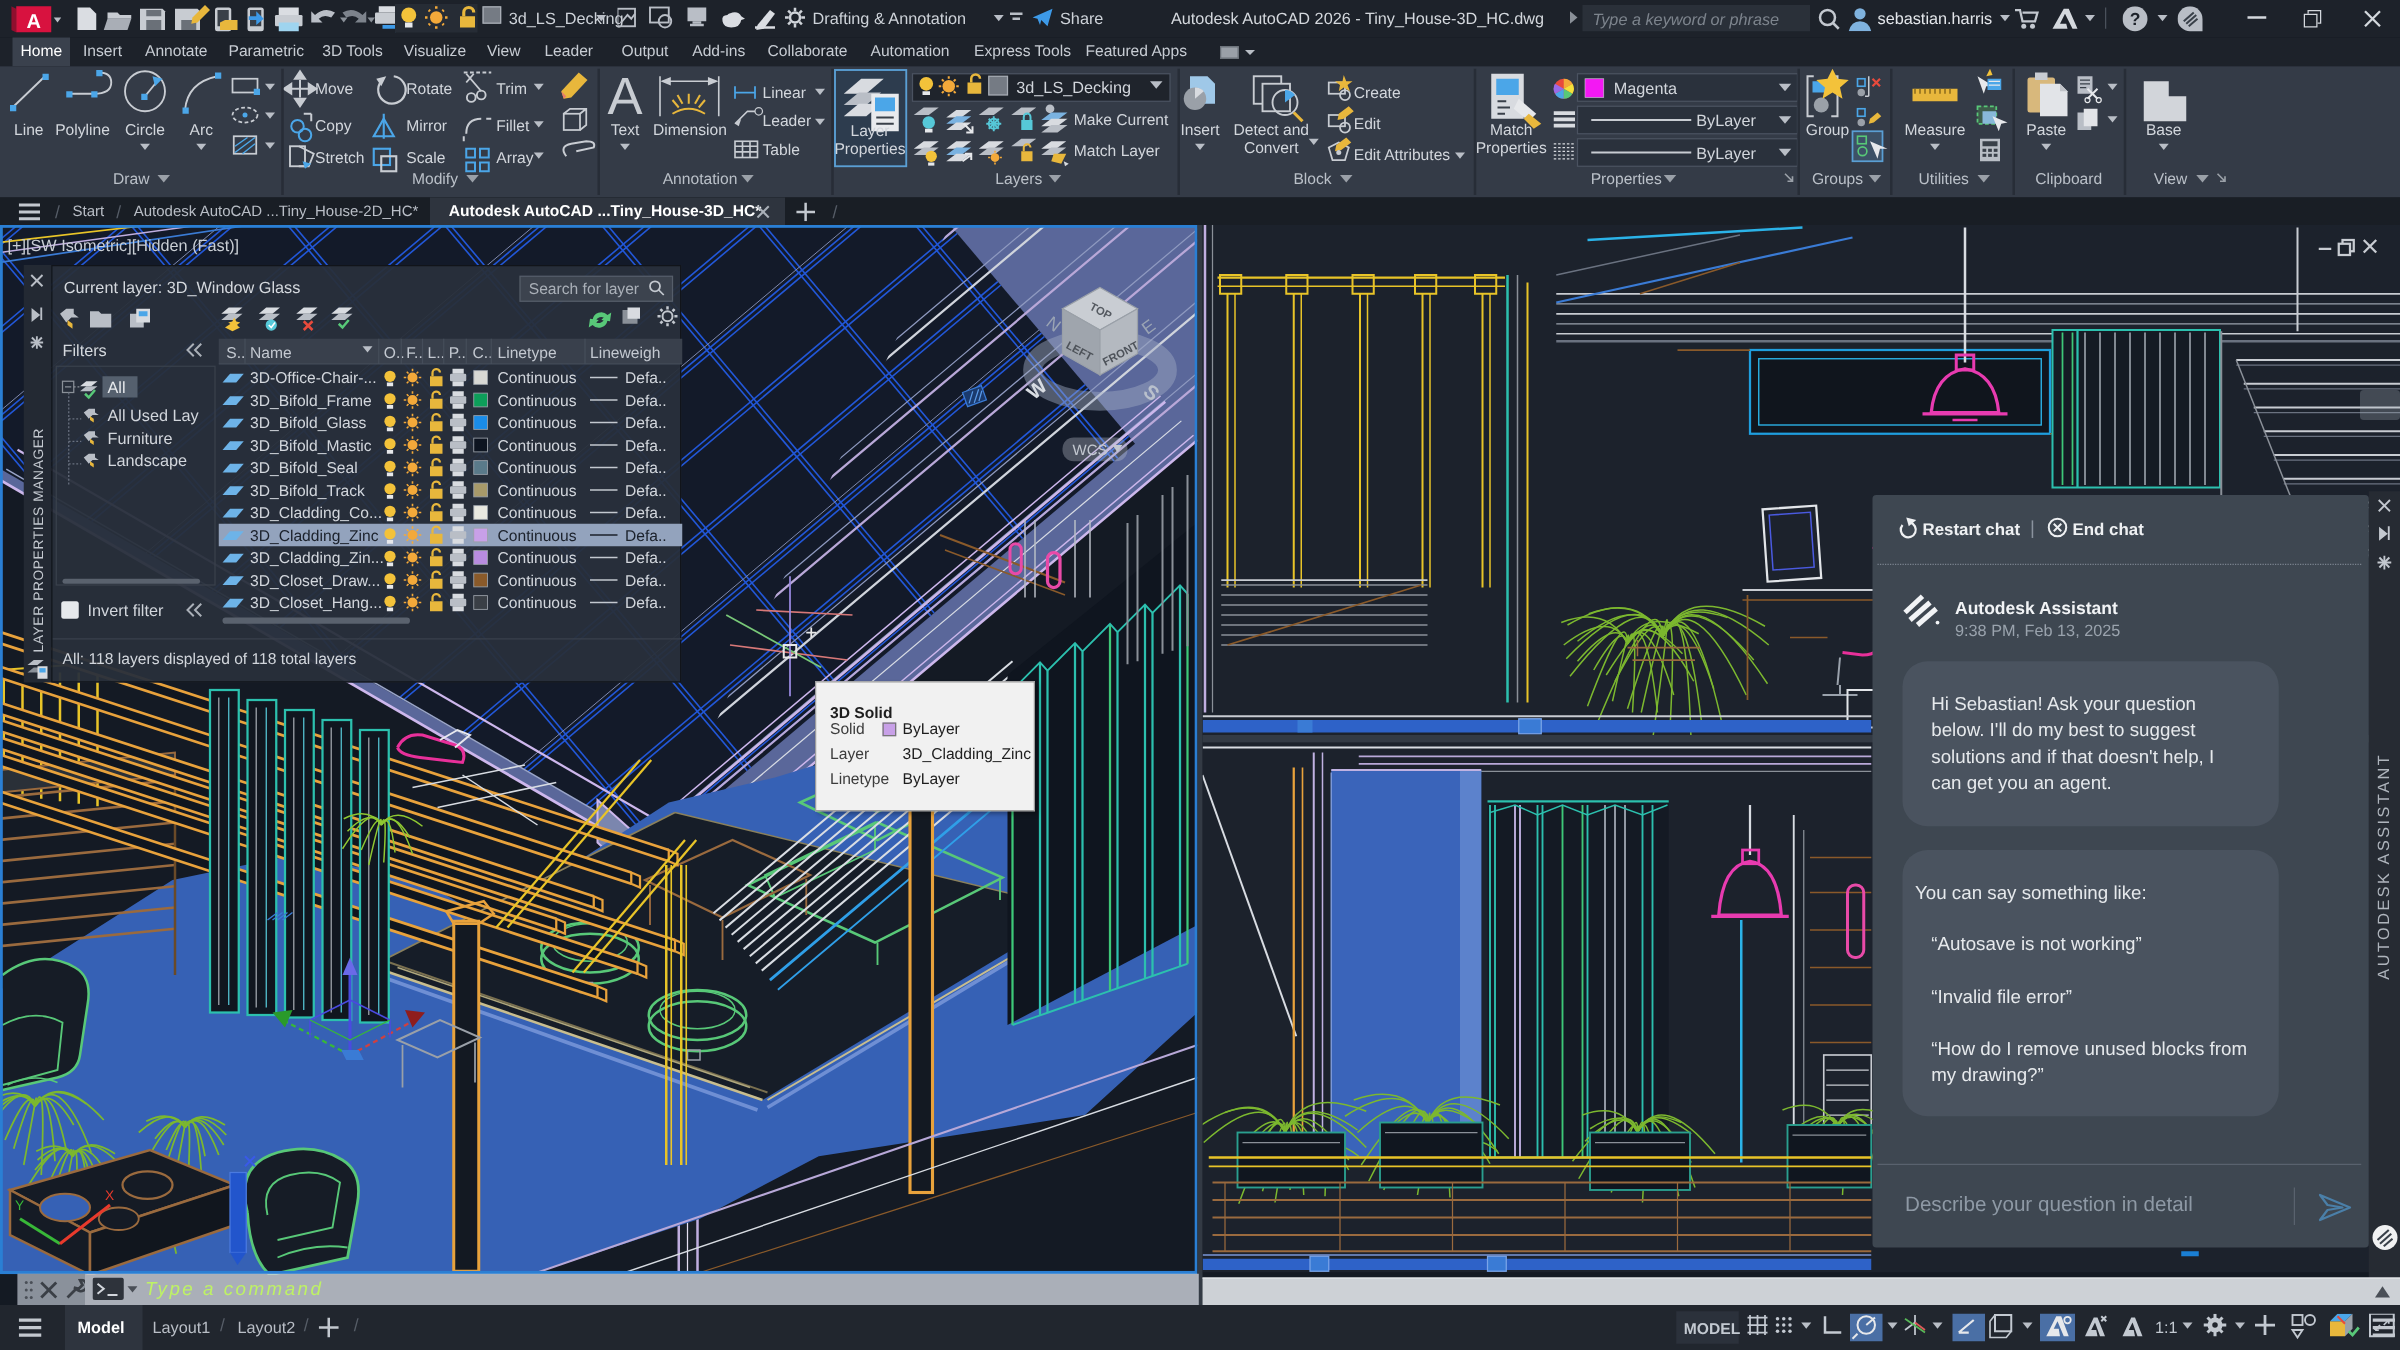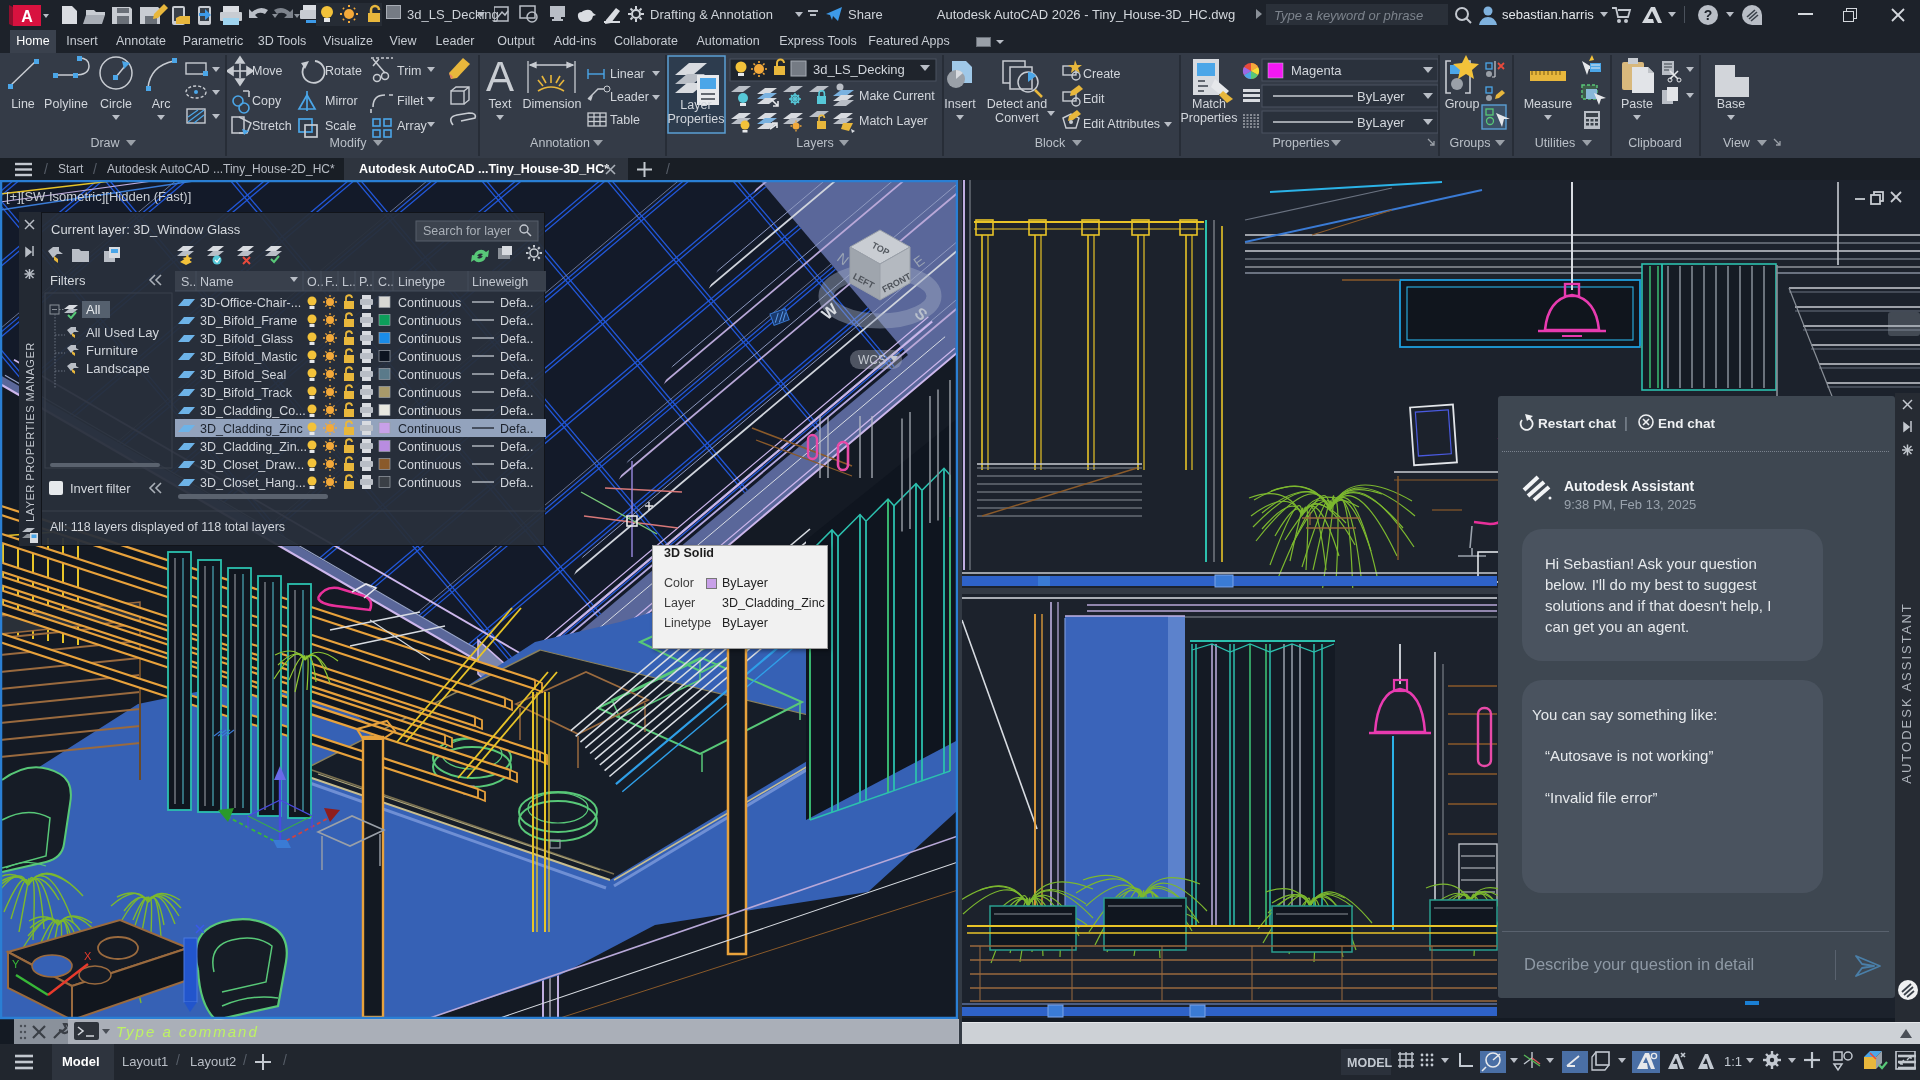--- a/index.html
+++ b/index.html
@@ -1951,22 +1951,22 @@
           <rect x="337" y="263.5" width="11" height="11" fill="#3a3f46" stroke="#9aa0a8" stroke-width="0.7"></rect>
           <text x="356" y="273.5" font-size="12.5" fill="#d2d6dc" font-family="Liberation Sans">Continuous</text>
           <line x1="430" y1="269" x2="452" y2="269" stroke="#c3c8cf" stroke-width="1.3"></line>
           <text x="458" y="273.5" font-size="12.5" fill="#d2d6dc" font-family="Liberation Sans">Defa..</text>
           <rect x="136" y="281" width="150" height="5" rx="2.5" fill="#5a626e"></rect>
         </svg>
       </div>
     </div>
     <div class="abs" style="left:6px;top:9px;font-size:13px;color:#c9ced4;">[+][SW Isometric][Hidden (Fast)]</div>
     <div id="tooltip">
-      <div class="tt" style="left:11px;top:0;font-weight:bold;">3D Solid</div>
-      <div class="tt" style="left:11px;top:30px;color:#3c3c3c;">Color</div>
+      <div class="tt" style="left:11px;top:17px;font-weight:bold;">3D Solid</div>
+      <div class="tt" style="left:11px;top:30px;color:#3c3c3c;">Solid</div>
       <div class="abs" style="left:53px;top:32px;width:11px;height:11px;background:#c8a0e8;border:1px solid #777;"></div>
       <div class="tt" style="left:69px;top:30px;">ByLayer</div>
       <div class="tt" style="left:11px;top:50px;color:#3c3c3c;">Layer</div>
       <div class="tt" style="left:69px;top:50px;">3D_Cladding_Zinc</div>
       <div class="tt" style="left:11px;top:70px;color:#3c3c3c;">Linetype</div>
       <div class="tt" style="left:69px;top:70px;">ByLayer</div>
     </div>
     <div id="chatrail">
       <svg class="abs" style="left:0;top:0" width="25" height="805">
         <g stroke="#c3c8cf" stroke-width="1.5" fill="none">
@@ -2011,20 +2011,21 @@
       </svg>
       <div class="abs" style="left:66px;top:82px;font-size:14px;font-weight:bold;color:#f2f4f6;">Autodesk Assistant</div>
       <div class="abs" style="left:66px;top:101px;font-size:13px;color:#9aa3ad;">9:38 PM, Feb 13, 2025</div>
       <div class="cbubble" style="top:133px;height:132px;">
         <div class="abs" style="left:23px;top:24px;width:280px;">Hi Sebastian! Ask your question<br>below. I'll do my best to suggest<br>solutions and if that doesn't help, I<br>can get you an agent.</div>
       </div>
       <div class="cbubble" style="top:284px;height:213px;">
         <div class="abs" style="left:10px;top:24px;width:266px;">You can say something like:</div>
         <div class="abs" style="left:23px;top:65px;width:266px;">“Autosave is not working”</div>
         <div class="abs" style="left:23px;top:107px;width:266px;">“Invalid file error”</div>
+        <div class="abs" style="left:23px;top:149px;width:290px;">“How do I remove unused blocks from<br>my drawing?”</div>
       </div>
       <div class="abs" style="left:4px;top:535px;width:387px;border-top:1px solid #59626e;"></div>
       <div class="abs" style="left:26px;top:559px;font-size:16.5px;color:#8e99a5;">Describe your question in detail</div>
       <div class="abs" style="left:337px;top:554px;width:1px;height:30px;background:#59626e;"></div>
       <svg class="abs" style="left:356px;top:556px" width="30" height="28">
           <path d="M2,24 l24,-10 -24,-10 6,8 12,2 -12,2 z" fill="none" stroke="#4a7fa8" stroke-width="1.8" stroke-linejoin="round"></path>
         </svg>
     </div>
     <div id="cmdbar">
       <div class="abs" style="left:0;top:0;width:54px;height:25px;background:rgba(80,88,100,0.35);"></div>

